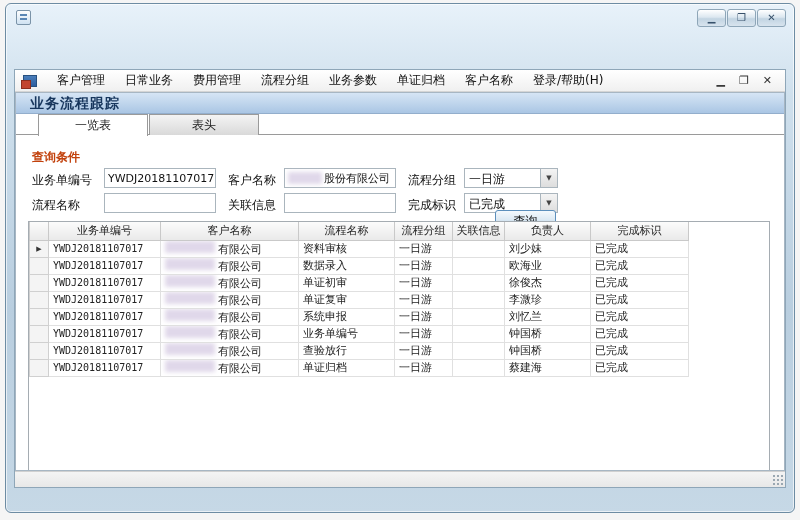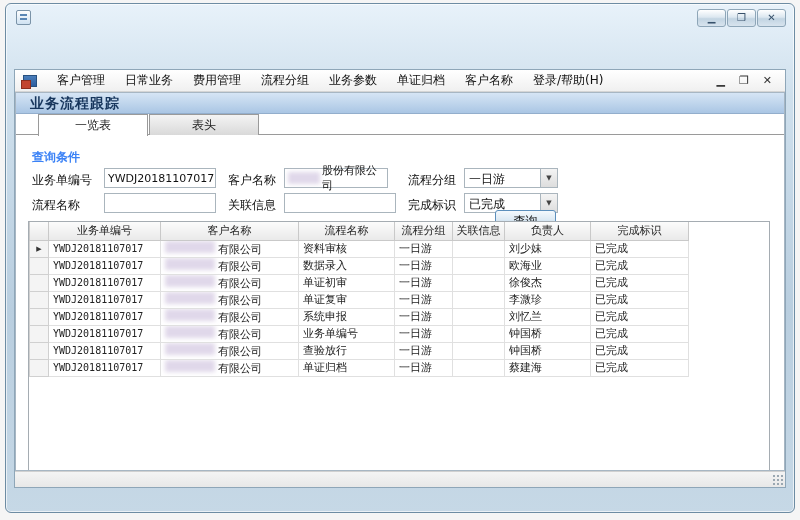--- a/index.html
+++ b/index.html
@@ -34,21 +34,21 @@
   .mdi { flex:1 1 auto; background:#ffffff; border:1px solid #a7b6c3; margin:0; position:relative; overflow:hidden; }
   .band { position:absolute; left:0; top:0; right:0; height:21px;
     background:linear-gradient(180deg,#d6e5f5,#aac6e4); border-bottom:1px solid #93aecc;
     font-size:14px; font-weight:bold; color:var(--titleNavy,#17365d); padding:2px 0 0 14px; letter-spacing:1px; }
   .tabs { position:absolute; left:0; top:21px; right:0; height:21px; border-bottom:1px solid #9a9a9a; }
   .tab { position:absolute; top:0; height:21px; width:110px; text-align:center; font-size:12px; line-height:20px; color:#222;
     border:1px solid #9a9a9a; border-bottom:none; background:linear-gradient(180deg,#f4f4f4,#d9d9d9); }
   .tab.active { background:#ffffff; height:22px; font-weight:normal; }
   .tab1 { left:22px; } .tab2 { left:133px; }
 
-  .section-title { position:absolute; left:16px; top:56px; font-size:12px; font-weight:bold; color:#3b82f6; }
+  .section-title { position:absolute; left:16px; top:56px; font-size:12px; font-weight:bold; color:#c2410c; }
 
   
   .flabel { position:absolute; font-size:12px; color:#111; }
   .finput { position:absolute; height:20px; border:1px solid #aab5bd; background:#fff; font-size:11px; padding:2px 3px; color:#111; display:flex; align-items:center; }
   .combo { position:absolute; height:20px; border:1px solid #aab5bd; background:#fff; display:flex; }
   .combo .val { flex:1; font-size:12px; padding:2px 4px; color:#111; }
   .combo .arrow { width:17px; border-left:1px solid #aab5bd; background:linear-gradient(180deg,#f4f4f4,#ddd);
     font-size:7px; color:#444; text-align:center; line-height:18px; }
   .btn { border:1px solid #5c8fbc; border-radius:3px; background:linear-gradient(180deg,#f4f9fd,#dce9f3 45%,#c4dced 55%,#dcebf5);
     font-size:12px; color:#111; text-align:center; }
@@ -129,21 +129,21 @@
           <div class="tab tab2">表头</div>
         </div>
 
         <div class="section-title">查询条件</div>
 
         <span class="flabel" style="left:16px;top:79px;">业务单编号</span>
         <div class="finput" style="left:88px;top:75px;width:112px;">
             <span>YWDJ20181107017</span>
           </div>
         <span class="flabel" style="left:212px;top:79px;">客户名称</span>
-        <div class="finput" style="left:268px;top:75px;width:104px;">
+        <div class="finput" style="left:268px;top:75px;width:112px;">
           <span class="redact" style="width:34px;margin-right:2px;"></span>
             <span>股份有限公司</span>
         </div>
         <span class="flabel" style="left:392px;top:79px;">流程分组</span>
         <div class="combo" style="left:448px;top:75px;width:94px;">
           <span class="val">一日游</span>
           <span class="arrow">▼</span>
         </div>
 
         <span class="flabel" style="left:16px;top:104px;">流程名称</span>

